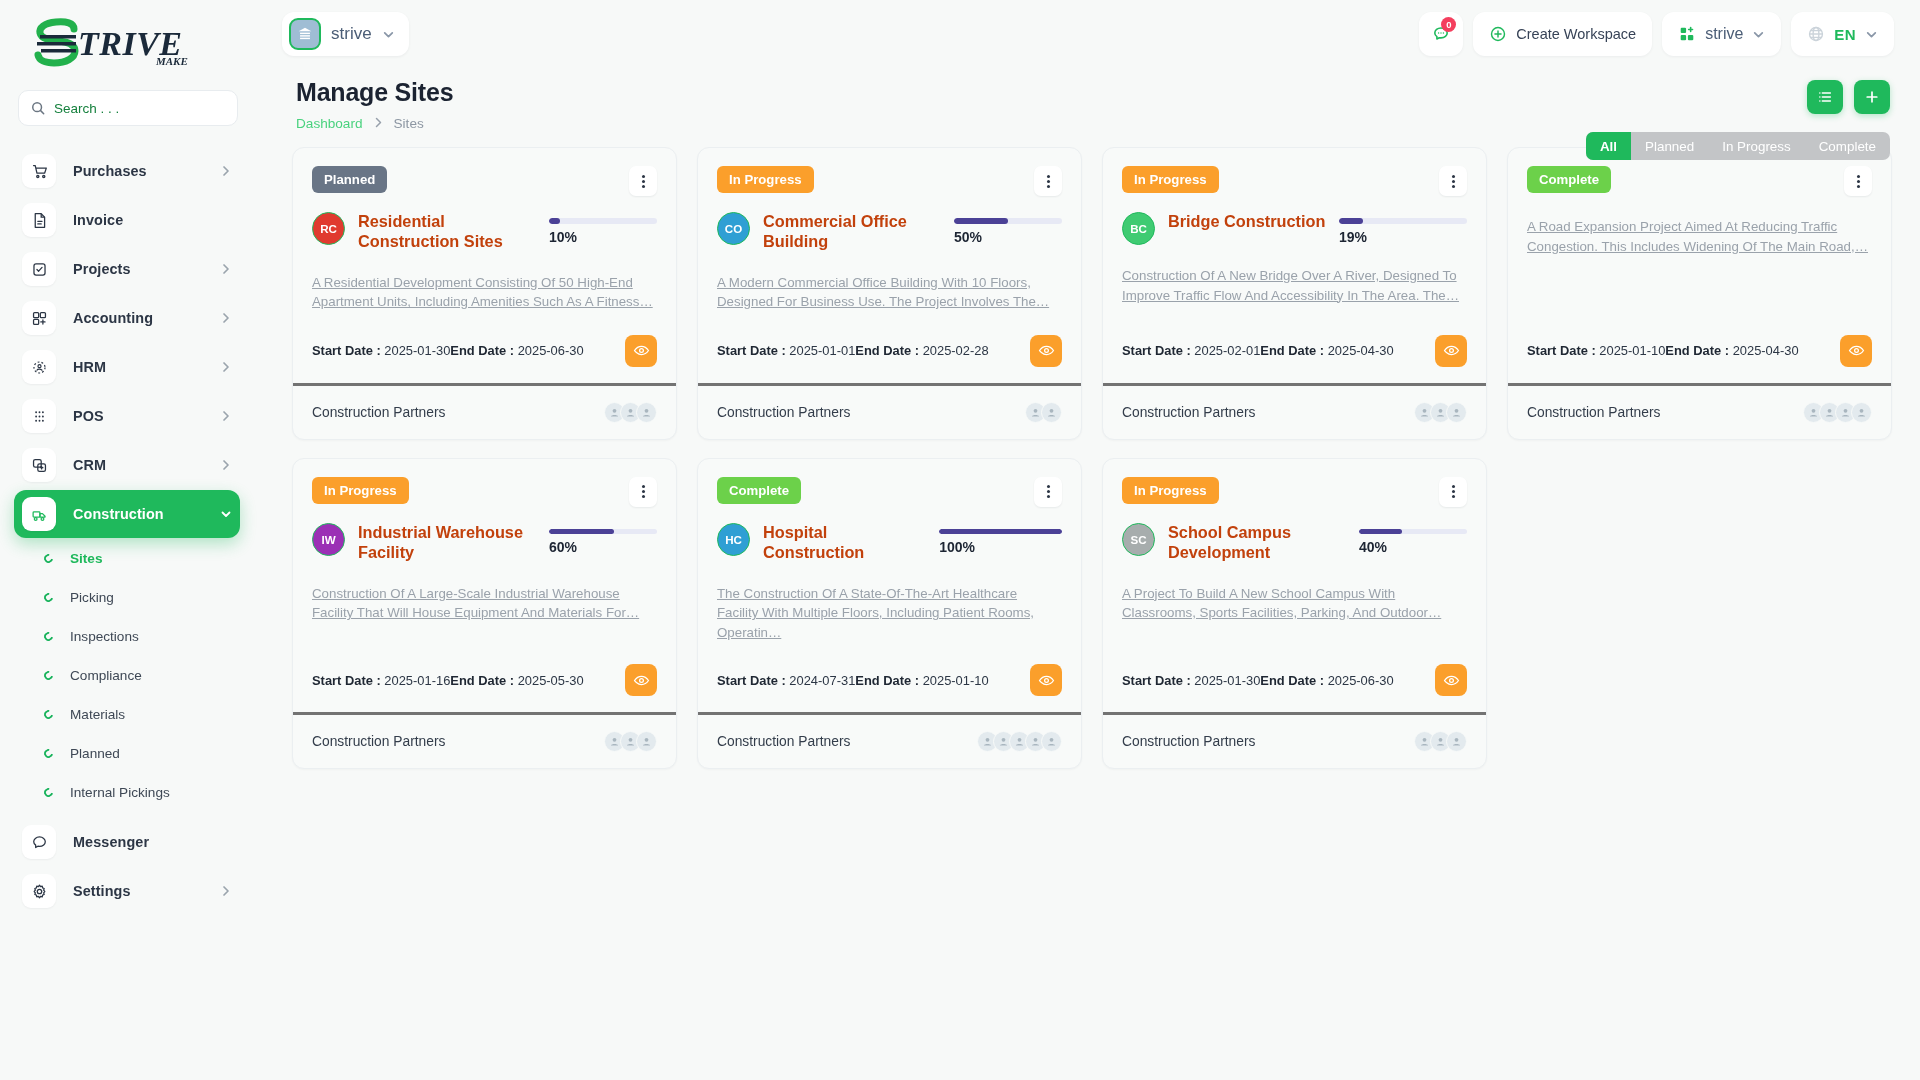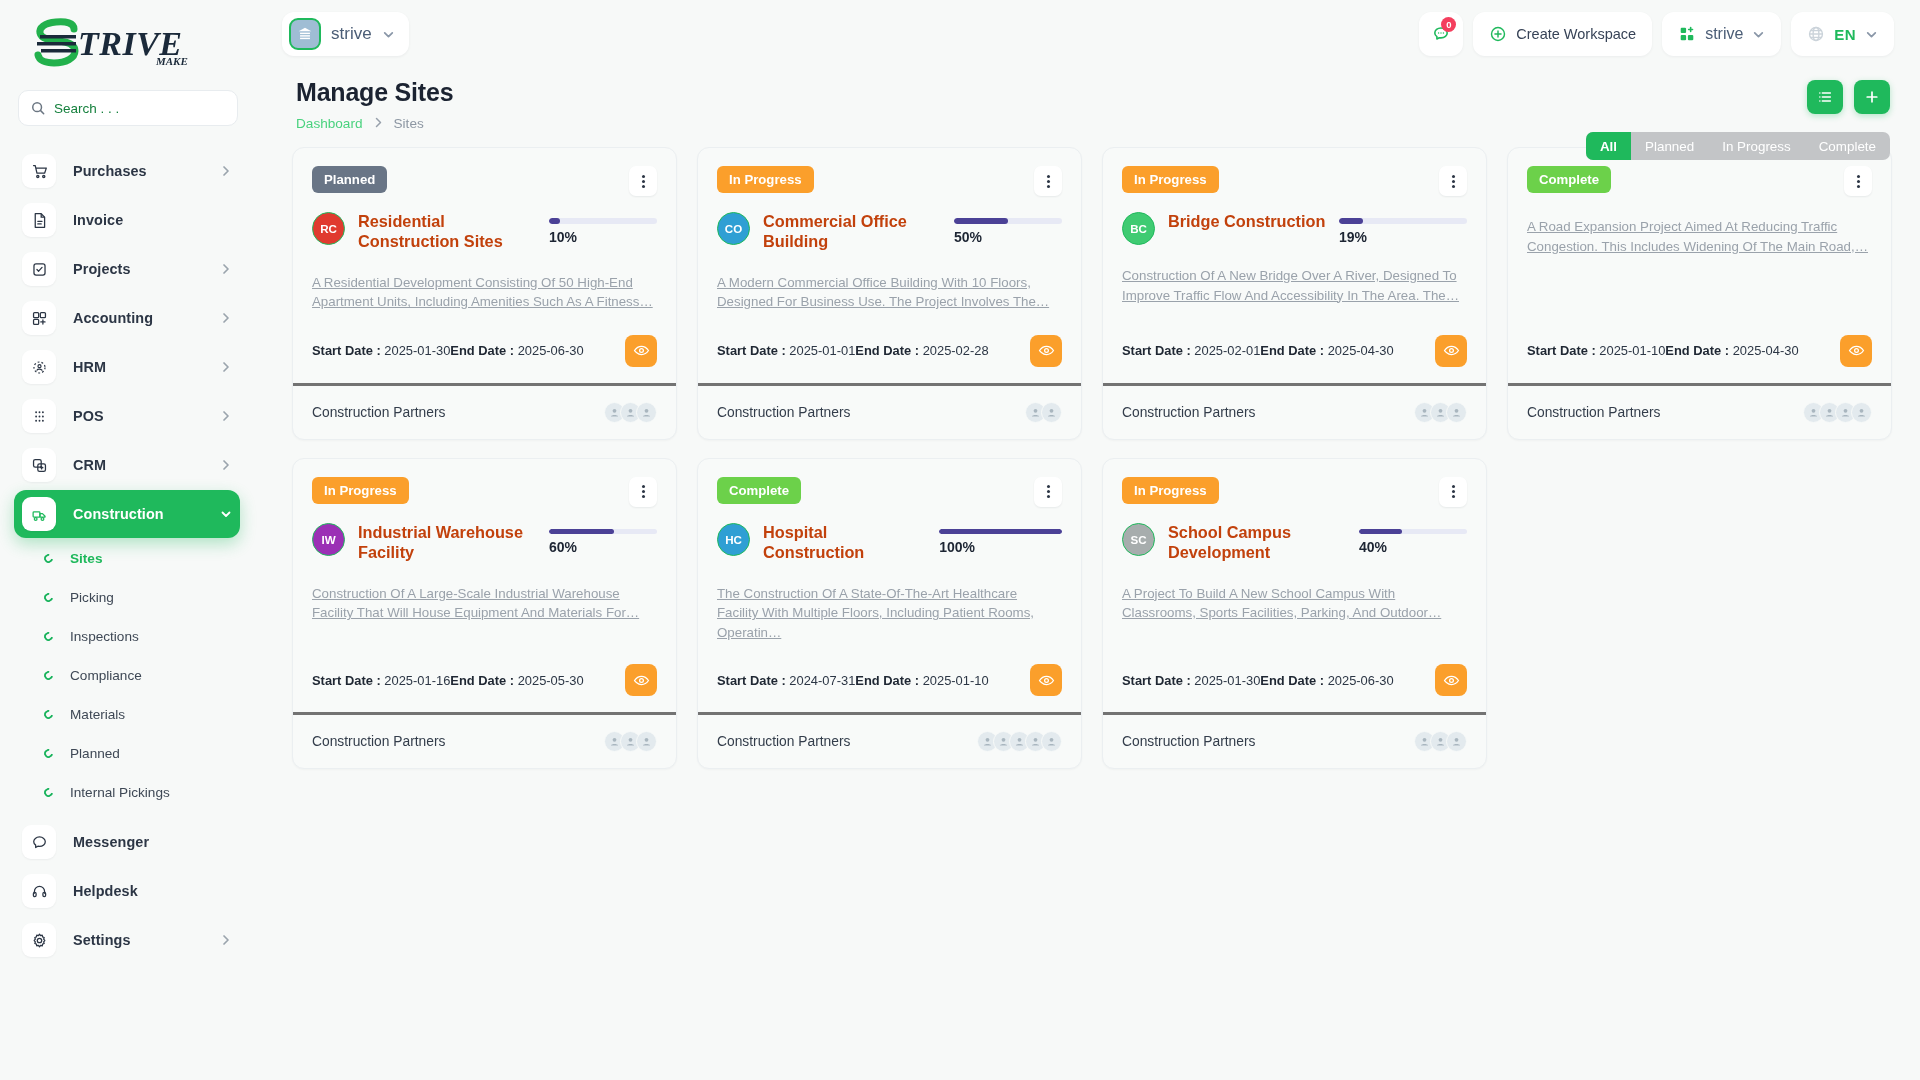--- a/index.html
+++ b/index.html
@@ -439,30 +439,20 @@
         <span class="ico-box">
           <svg width="17" height="17" viewBox="0 0 20 20" fill="none" stroke="#2c3645" stroke-width="1.5">
             <path d="M10 3.5c-4 0-6.8 2.6-6.8 5.6 0 1.6.9 3 2.3 4v2.8l2.6-1.5c.6.1 1.2.2 1.9.2 4 0 6.8-2.6 6.8-5.5S14 3.5 10 3.5z" stroke-linejoin="round"></path>
           </svg>
         </span>
         <span class="label">Messenger</span>
       </div>
       <div class="nav-item">
         <span class="ico-box">
           <svg width="17" height="17" viewBox="0 0 20 20" fill="none" stroke="#2c3645" stroke-width="1.5">
-            <path d="M4 12V10a6 6 0 0 1 12 0v2" stroke-linecap="round"></path>
-              <rect x="2.8" y="11" width="3.2" height="5" rx="1.5"></rect>
-              <rect x="14" y="11" width="3.2" height="5" rx="1.5"></rect>
-          </svg>
-        </span>
-        <span class="label">Helpdesk</span>
-      </div>
-      <div class="nav-item">
-        <span class="ico-box">
-          <svg width="17" height="17" viewBox="0 0 20 20" fill="none" stroke="#2c3645" stroke-width="1.5">
             <circle cx="10" cy="10" r="2.6"></circle>
             <path d="M10 2.6l1.2 1.6 2-.5.4 2 1.9.8-.6 1.9 1.3 1.6-1.3 1.6.6 1.9-1.9.8-.4 2-2-.5L10 17.4l-1.2-1.6-2 .5-.4-2-1.9-.8.6-1.9L3.8 10l1.3-1.6-.6-1.9 1.9-.8.4-2 2 .5z" stroke-linejoin="round"></path>
           </svg>
         </span>
         <span class="label">Settings</span>
         <span class="chev">
           <svg width="12" height="12" viewBox="0 0 12 12" fill="none" stroke="currentColor" stroke-width="1.7">
               <path d="M4 2 L8 6 L4 10" stroke-linecap="round" stroke-linejoin="round"></path>
             </svg>
         </span>

